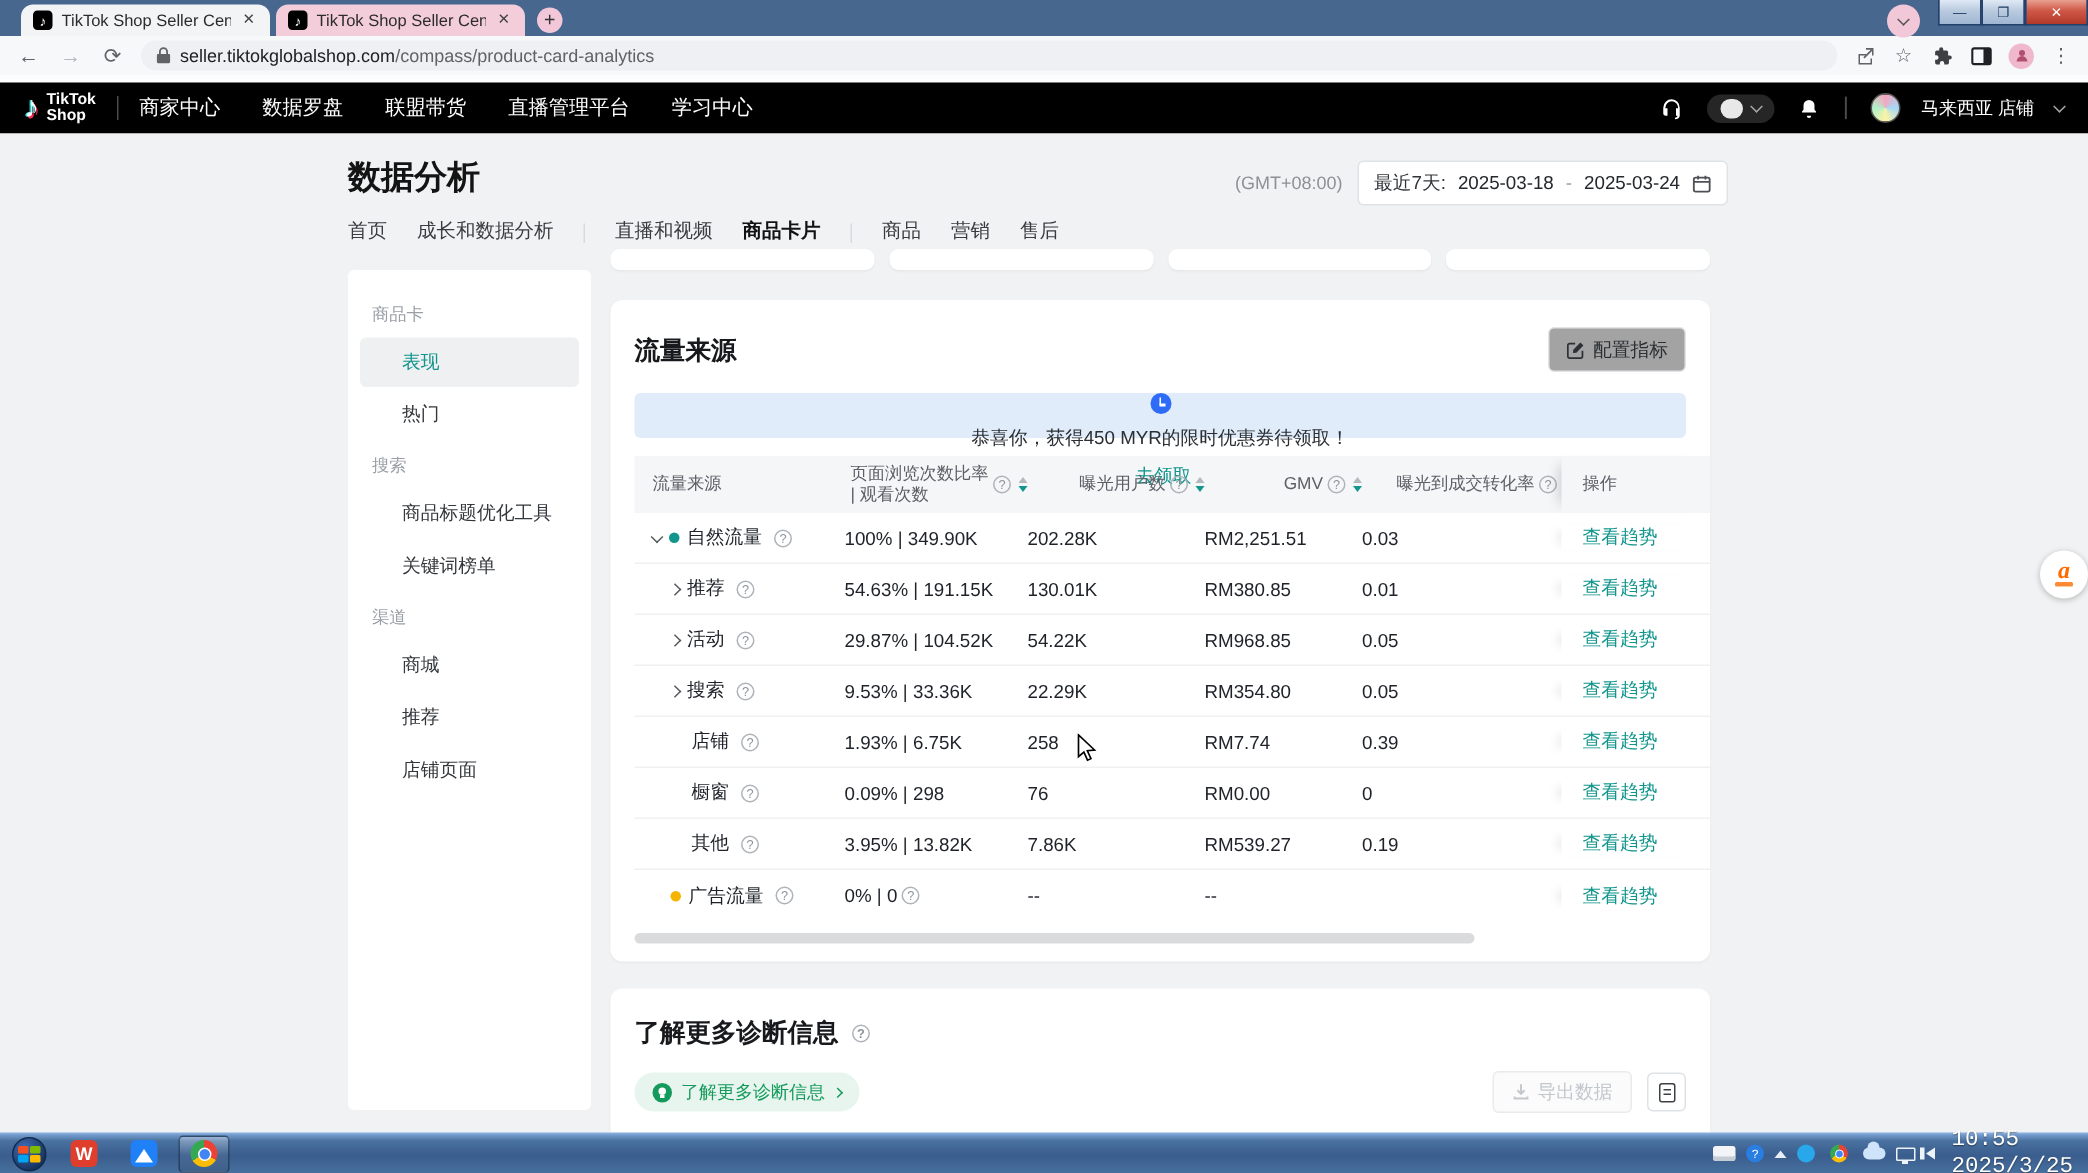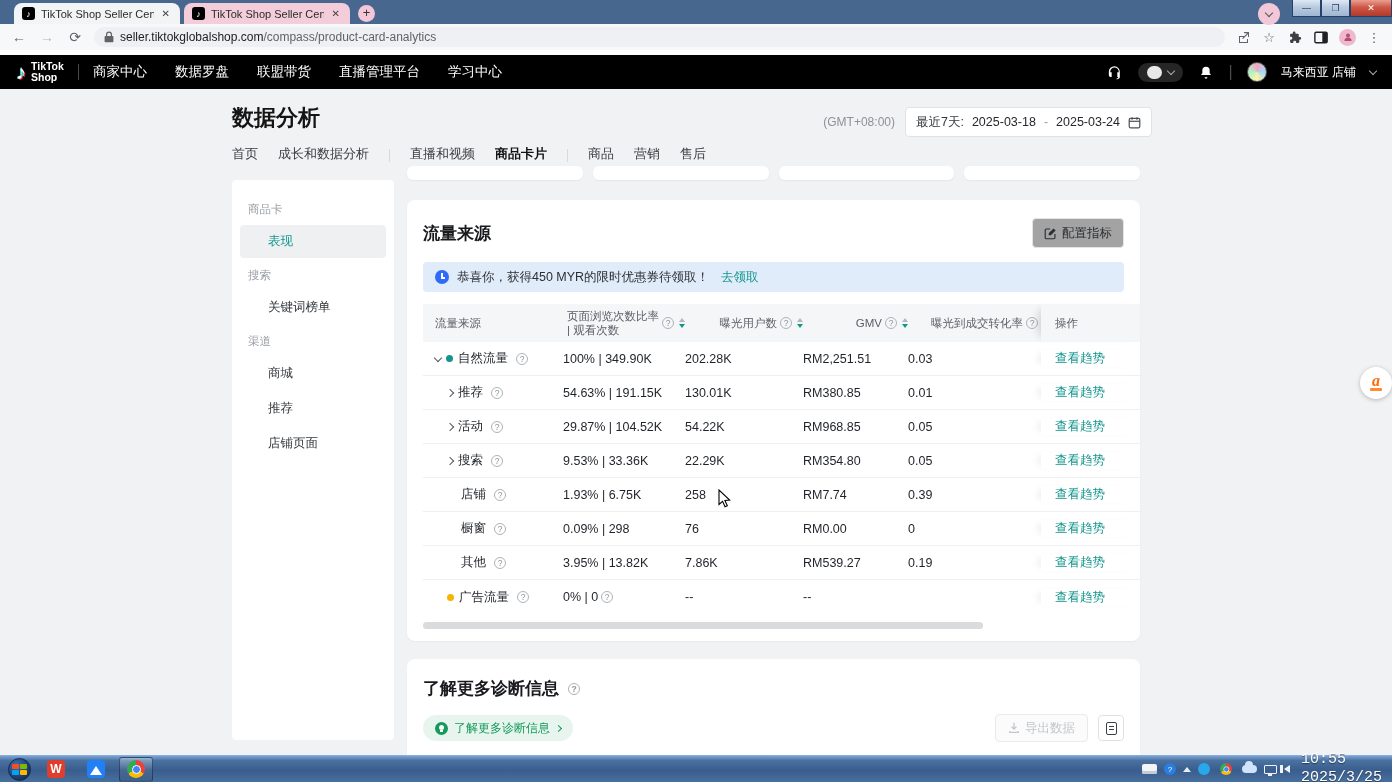--- a/index.html
+++ b/index.html
@@ -64,21 +64,21 @@
 
   #main { position:absolute; left:407px; top:77px; width:733px; }
   #stub-cards { display:flex; gap:10px; height:14px; }
   .stub { flex:1; background:#fff; border-radius:6px; box-shadow:0 1px 2px rgba(0,0,0,.05); }
 
   .card { background:#fff; border-radius:8px; box-shadow:0 1px 2px rgba(0,0,0,.04); width:733px; }
   #traffic-card { margin-top:20px; padding:18px 0 12px 16px; }
   .card-head { display:flex; align-items:center; justify-content:space-between; padding-right:16px; }
   .card-title { font-size:17px; font-weight:bold; color:#17191c; display:flex; align-items:center; gap:6px; }
   #config-btn { display:flex; align-items:center; gap:5px; border:1px solid #e2e4e7; background:#a3a3a3; border-radius:4px; height:30px; padding:0 11px; font-size:12.5px; color:#2c2f33; }
-  #banner { margin:14px 16px 12px 0; height:30px; background:#e1ecfb; border-radius:4px; display:flex; align-items:center; gap:8px; padding:0 12px; font-size:12.5px; color:#2b2f34; }
+  #banner { margin:14px 16px 12px 0; height:30px; background:#e1ecfb; border-radius:4px; display:flex; align-items:center; gap:8px; padding:0 12px; font-size:12.5px; color:#2b2f34;flex-direction:column; }
   .clock-ic { width:14px; height:14px; border-radius:50%; background:#2e6bf6; position:relative; flex:none; }
   .clock-ic::after { content:""; position:absolute; left:6px; top:3px; width:1.5px; height:5px; background:#fff; }
   .clock-ic::before { content:""; position:absolute; left:6px; top:7px; width:4px; height:1.5px; background:#fff; }
   .tlink { color:#12958c; }
   #banner .tlink { margin-left:4px; }
 
   
   #thead { display:flex; background:#f5f6f8; min-height:38px; align-items:stretch; width:717px; }
   .hcell { display:flex; align-items:center; font-size:11.5px; color:#5b6066; padding:4px 0; }
   .hcell .hlabel { line-height:1.25; }
@@ -276,23 +276,25 @@
       <span class="ptab-sep"></span>
       <span class="ptab">商品</span>
       <span class="ptab">营销</span>
       <span class="ptab">售后</span>
     </div>
 
   <div id="sidebar">
       <div class="side-sec">
         <div class="sec-title">商品卡</div>
         <div class="side-item active">表现</div>
+        <div class="side-item">热门</div>
       </div>
       <div class="side-sec">
         <div class="sec-title">搜索</div>
+        <div class="side-item">商品标题优化工具</div>
         <div class="side-item">关键词榜单</div>
       </div>
       <div class="side-sec">
         <div class="sec-title">渠道</div>
         <div class="side-item">商城</div>
         <div class="side-item">推荐</div>
         <div class="side-item">店铺页面</div>
       </div>
     </div>
 

